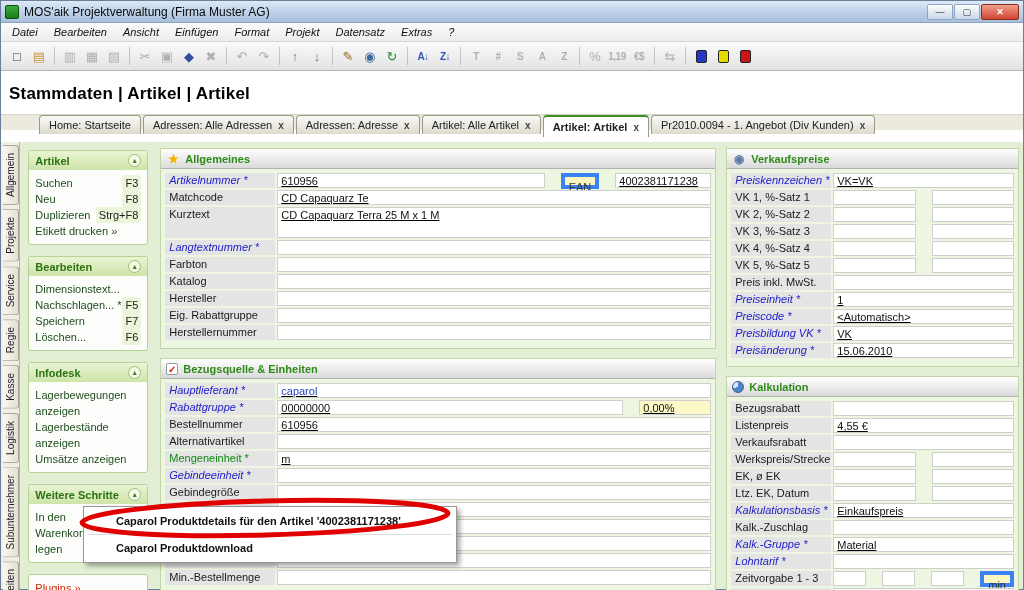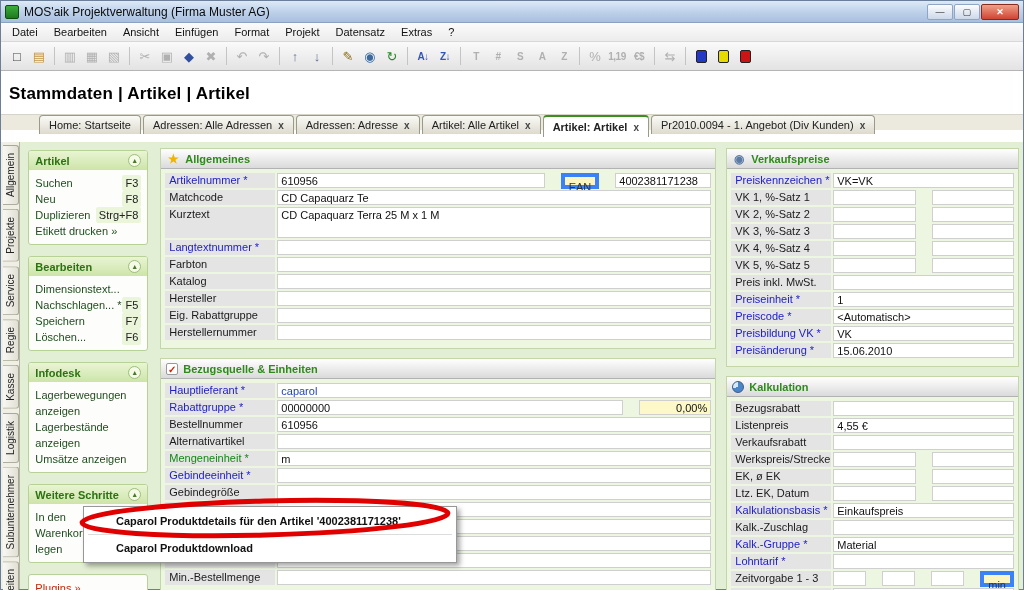--- a/index.html
+++ b/index.html
@@ -10,21 +10,21 @@
   
   .titlebar { height:22px; background:linear-gradient(#dde9f7,#bdd0e9 55%,#a8c0dc); border-bottom:1px solid #8ba3c0; display:flex; align-items:center; padding:0 4px; }
   .app-icon { width:14px; height:14px; background:linear-gradient(#3cae3c,#1d7a1d); border:1px solid #0d4d0d; border-radius:2px; margin-right:5px; }
   .title { font-size:12px; color:#0a0a0a; flex:1; }
   .winbtns { display:flex; gap:1px; }
   .wbtn { width:26px; height:16px; border:1px solid #8ea6c4; border-radius:2px; background:linear-gradient(#fdfdfd,#ccd8ea); font-size:9px; text-align:center; line-height:14px; color:#333; }
   .wbtn.close { width:38px; background:linear-gradient(#f0a088,#cf4433); color:#fff; border-color:#8a2a1a; font-weight:bold; }
 
   
   .menubar { height:19px; background:linear-gradient(#fbfbfb,#ececec); border-bottom:1px solid #d8d8d8; display:flex; align-items:center; padding:0 3px; }
-  .menu-item { padding:14px 8px; color:#111; }
+  .menu-item { padding:14px 8px; color:#111;font-style:italic; }
 
   
   .toolbar { height:29px; background:linear-gradient(#fafafa,#e3e3e3); border-bottom:1px solid #b5b5b5; display:flex; align-items:center; padding:0 5px; }
   .tbtn { min-width:20px; height:20px; display:flex; align-items:center; justify-content:center; font-size:13px; color:#333; margin:0 1px; border-radius:2px; }
   .tbtn.dis { color:#b0b0b0; }
   .tbtn.txt { font-size:10px; font-weight:bold; letter-spacing:-0.5px; }
   .tsep { width:1px; height:18px; background:#c4c4c4; margin:0 4px; }
   .lockchip { width:11px; height:13px; border:1px solid #222; border-radius:2px; display:inline-block; }
 
   
@@ -61,28 +61,28 @@
   .sect-b { padding:4px 4px 6px 4px; }
   .ic { width:14px; text-align:center; font-size:12px; }
   .ic.star { color:#f0b400; }
   .ic.check { width:12px; height:12px; background:#fff; border:1px solid #999; border-radius:2px; color:#cc2200; font-size:10px; line-height:11px; }
   .ic.gear { color:#5b7ba6; }
   .ic.pie { width:12px; height:12px; border-radius:50%; background:conic-gradient(#4a86c8 0 70%, #d8e8f8 70% 100%); border:1px solid #3a5a88; }
   .frow { display:flex; margin-bottom:2px; height:15px; }
   .frow.tall { height:31px; }
   .flabel { width:110px; background:#e4e4e4; padding:1px 4px; color:#1a1a1a; white-space:nowrap; overflow:hidden; flex:none; }
   .colR .flabel { width:100px; }
-  .c-blue { color:#2020c8; }
+  .c-blue { color:#2020c8;font-style:italic; }
   .c-green { color:#108a10; }
-  .ffields { flex:1; display:flex; gap:16px; margin-left:2px; }
+  .ffields { flex:1; display:flex; gap:16px; margin-left:2px;text-decoration:underline; }
   .fld { background:#fff; border:1px solid #cfcfcf; flex:1; padding:1px 3px; overflow:hidden; white-space:nowrap; color:#111; }
   .frow.tall .fld { white-space:normal; }
   .fld .val-blue { color:#2244bb; }
   .fld.w96 { flex:0 0 96px; }
-  .fld.yellow { background:#fdf8c8; text-align:right; flex:0 0 72px; }
+  .fld.yellow { background:#fdf8c8; flex:0 0 72px; }
   .fld.small { flex:0 0 33px; }
   .chip { background:#fbf5c0; border:4px solid #3b82f6; padding:4px 4px; color:#333; flex:none; }
 
   
   .ctxmenu { position:absolute; left:82px; top:505px; width:374px; background:#fff; border:1px solid #979797; box-shadow:3px 3px 5px rgba(0,0,0,0.35); padding:2px; z-index:50; }
   .cmi { padding:6px 8px 6px 30px; font-weight:bold; color:#111; white-space:nowrap; overflow:hidden; }
   .cmsep { height:1px; background:#dcdcdc; margin:1px 2px; }
 
   .annot { position:absolute; left:74px; top:493px; width:384px; height:48px; z-index:60; pointer-events:none; }
 </style>

